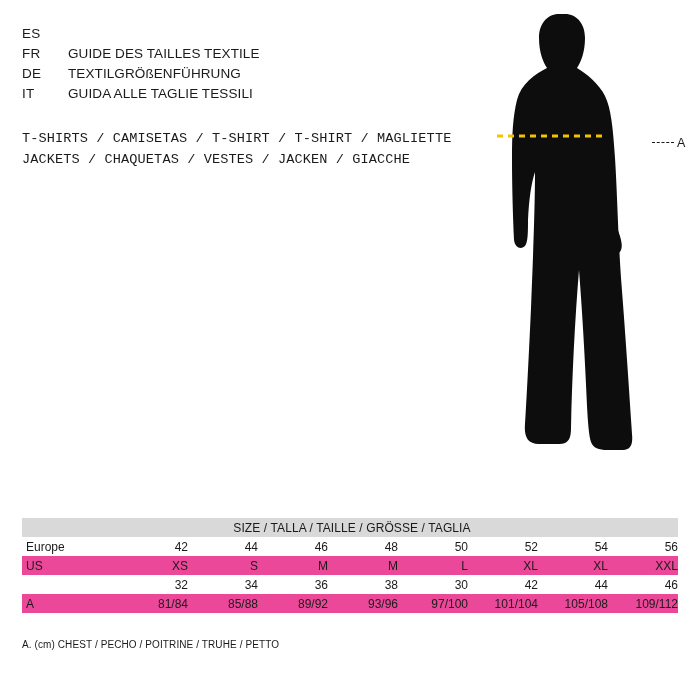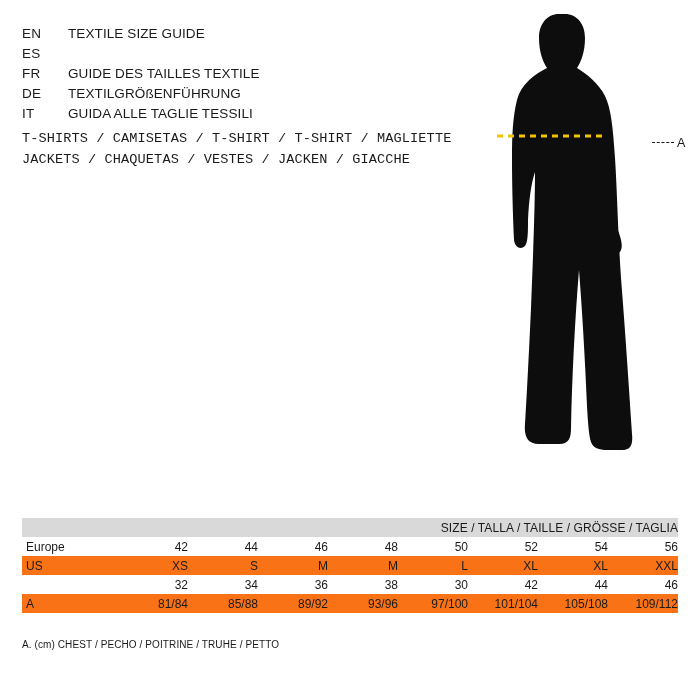--- a/index.html
+++ b/index.html
@@ -106,27 +106,27 @@
   table.size-table td {
     padding: 0;
     height: 19px;
     font-weight: normal;
     text-align: right;
     vertical-align: middle;
     color: #1a1a1a;
   }
   table.size-table tr.header-row th {
     background: #d9d9d9;
-    text-align: right;
+    text-align: center;
     padding-left: 4px;
     font-size: 12px;
     letter-spacing: 0.1px;
   }
   table.size-table tr.shaded td {
-    background: #f97316;
+    background: #ec4899;
   }
   table.size-table td.row-label {
     text-align: left;
     padding-left: 4px;
     width: 92px;
     margin-left: 41px;
   }
   table.size-table td.val {
     width: 70px;
   }
@@ -137,24 +137,20 @@
     font-size: 10px;
     letter-spacing: 0.1px;
   }
 </style>
 </head>
 <body>
 
 <div class="page">
 
   <div class="lang-block">
-    <div class="lang-row">
-      <span class="lang-code">EN</span>
-      <span class="lang-text">TEXTILE SIZE GUIDE</span>
-    </div>
     <div class="lang-row">
       <span class="lang-code">ES</span>
     </div>
     <div class="lang-row">
       <span class="lang-code">FR</span>
       <span class="lang-text">GUIDE DES TAILLES TEXTILE</span>
     </div>
     <div class="lang-row">
       <span class="lang-code">DE</span>
       <span class="lang-text">TEXTILGRÖßENFÜHRUNG</span>

